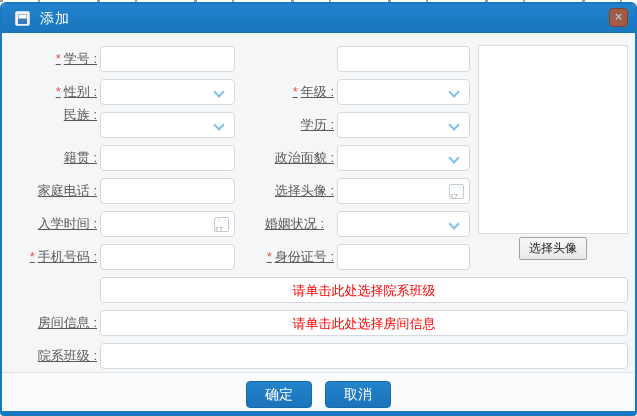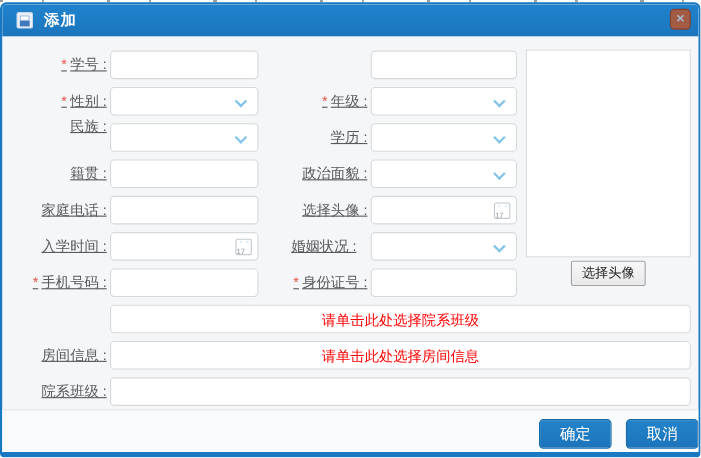--- a/index.html
+++ b/index.html
@@ -11,21 +11,21 @@
   .dialog { position:absolute; top:2px; left:0; width:637px; height:414px;
     border:2px solid #1878c2; border-bottom-width:5px; border-radius:6px 6px 4px 4px;
     background:#f5f6f7; overflow:hidden; }
   
   .titlebar { position:relative; height:29px; background:linear-gradient(#2183cd,#1a75bd);
     display:flex; align-items:center; padding-left:13px; }
   .save-icon { position:relative; width:15px; height:15px; border-radius:2px;
     background:#eef3fa; border:1px solid #c8d8ec; margin-right:10px; }
   .save-icon .disk-label { position:absolute; left:2px; top:2px; right:2px; height:5px; background:#ffffff; border:1px solid #9fb9d8; }
   .save-icon .disk-body { position:absolute; left:2px; bottom:1px; right:2px; height:5px; background:#3f78bd; }
-  .title-text { color:#ffffff; font-size:14px; font-weight:bold; letter-spacing:1px; }
+  .title-text { color:#ffffff; font-size:14px; font-weight:normal; letter-spacing:1px; }
   .close-btn { position:absolute; top:4px; right:7px; width:19px; height:19px;
     background:#a35b44; border:1px solid #7d4232; border-radius:4px;
     color:#a9bed6; font-size:13px; font-weight:bold; line-height:16px; text-align:center; cursor:pointer; }
   
   .form { position:absolute; top:29px; left:0; right:0; bottom:0; }
   .lbl { position:absolute; height:26px; line-height:26px; font-size:13px; color:#58595b; text-align:right; white-space:nowrap;text-decoration:underline; }
   .req { color:#e2574c; margin-right:3px; font-size:13px; }
   .box { position:absolute; height:26px; background:#ffffff; border:1px solid #d6d9dc; border-radius:4px; }
   input.box { font-size:13px; color:#333; padding:0 6px; outline:none; }
   input.red-ph::placeholder { color:#ff0000; text-align:center; opacity:1; font-size:13px; }
@@ -36,21 +36,21 @@
   .cal-top { height:5px; background:#68b2e8; position:relative; }
   .cal-top i { position:absolute; top:1px; left:3px; width:2px; height:2px; background:#dceefb; box-shadow:6px 0 0 #dceefb; }
   .cal-day { font-size:7px; color:#8a8f94; text-align:center; line-height:8px; }
   .avatar-box { position:absolute; left:476px; top:12px; width:150px; height:189px;
     background:#ffffff; border:1px solid #d9dcdf; }
   .choose-avatar { position:absolute; left:517px; top:204px; width:68px; height:23px;
     background:linear-gradient(#f7f7f7,#e9e9ea); border:1px solid #9fa3a8; border-radius:2px;
     font-size:12px; color:#222; text-align:center; line-height:21px; cursor:pointer; }
   
   .footer { position:absolute; left:0; right:0; bottom:0; top:339px; background:#fafbfc;
-    border-top:1px solid #e2e4e6; display:flex; justify-content:flex-end; align-items:flex-start;
+    border-top:1px solid #e2e4e6; display:flex; justify-content:center; align-items:flex-start;
     padding-top:8px; gap:13px; }
   .btn { width:66px; height:27px; background:linear-gradient(#2383cb,#1c74ba); border:1px solid #176aa8;
     border-radius:4px; color:#ffffff; font-size:14px; text-align:center; line-height:25px; cursor:pointer; }
 </style>
 </head>
 <body>
 
 <div class="screen">
   <div class="backdrop-strip"></div>
 

